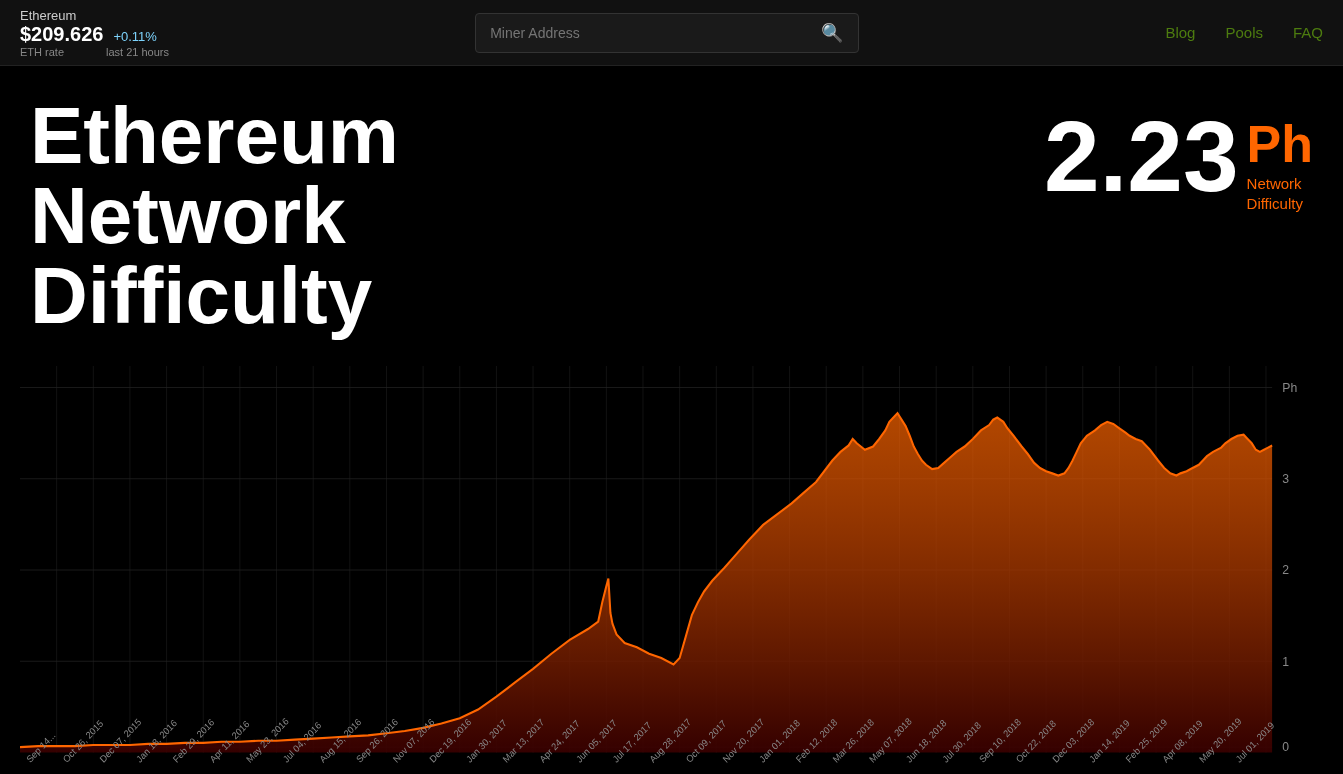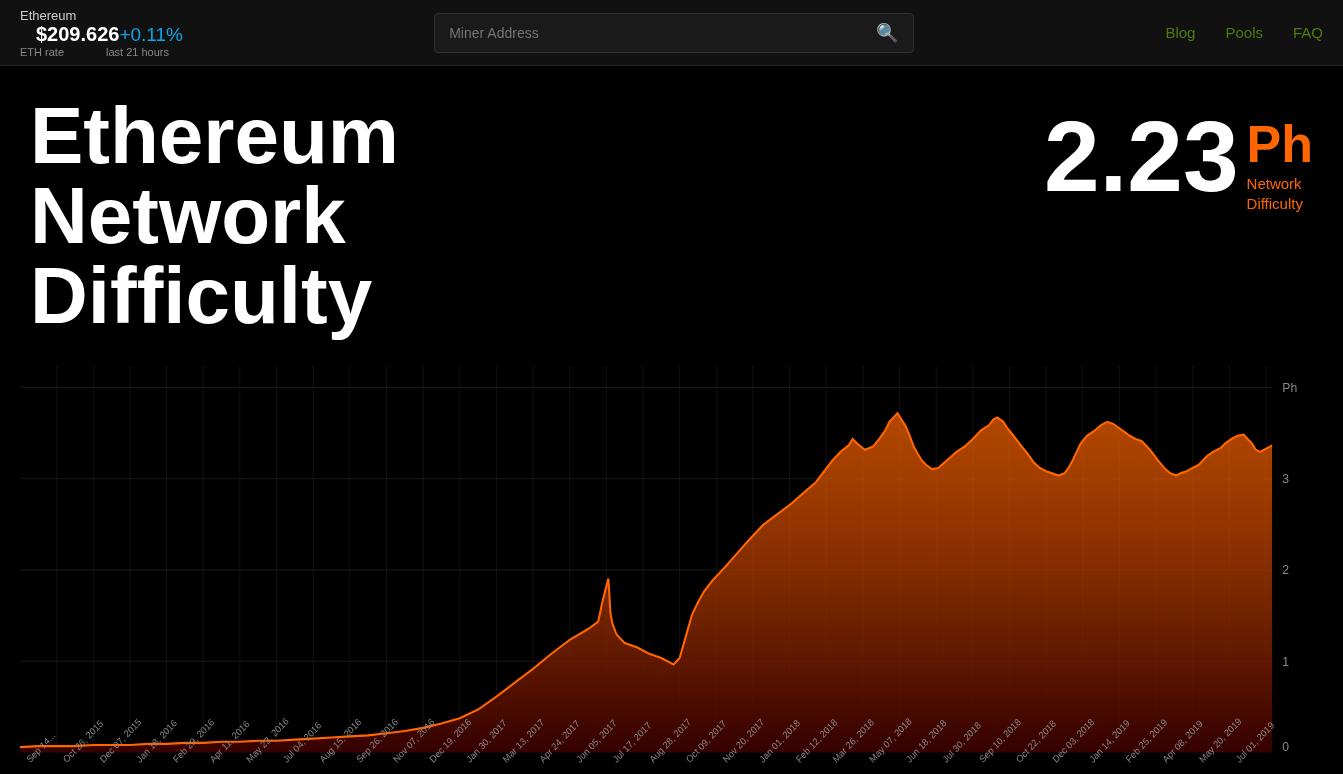--- a/index.html
+++ b/index.html
@@ -42,30 +42,30 @@
       flex-direction: column;
       margin-right: 20px;
     }
     .eth-label {
       font-size: 13px;
       color: #ccc;
     }
     .eth-price-row {
       display: flex;
       align-items: baseline;
-      margin-left: 16px;
+      gap: 10px;
     }
     .eth-price {
       font-size: 20px;
       font-weight: bold;
       color: #fff;
     }
     .eth-change {
-      font-size: 19px;
-      color: #0ea5e9;
+      font-size: 13px;
+      color: #7dd3fc;
     }
     .eth-sublabels {
       display: flex;
       gap: 42px;
     }
     .eth-sublabel {
       font-size: 11px;
       color: #888;
     }
     .search-area {
@@ -73,21 +73,21 @@
       display: flex;
       justify-content: center;
     }
     .search-box {
       display: flex;
       align-items: center;
       background: #1a1a1a;
       border: 1px solid #333;
       border-radius: 4px;
       padding: 8px 14px;
-      width: 480px;
+      width: 384px;
     }
     .search-input {
       background: transparent;
       border: none;
       outline: none;
       color: #ccc;
       font-size: 14px;
       flex: 1;
     }
     .search-icon {

